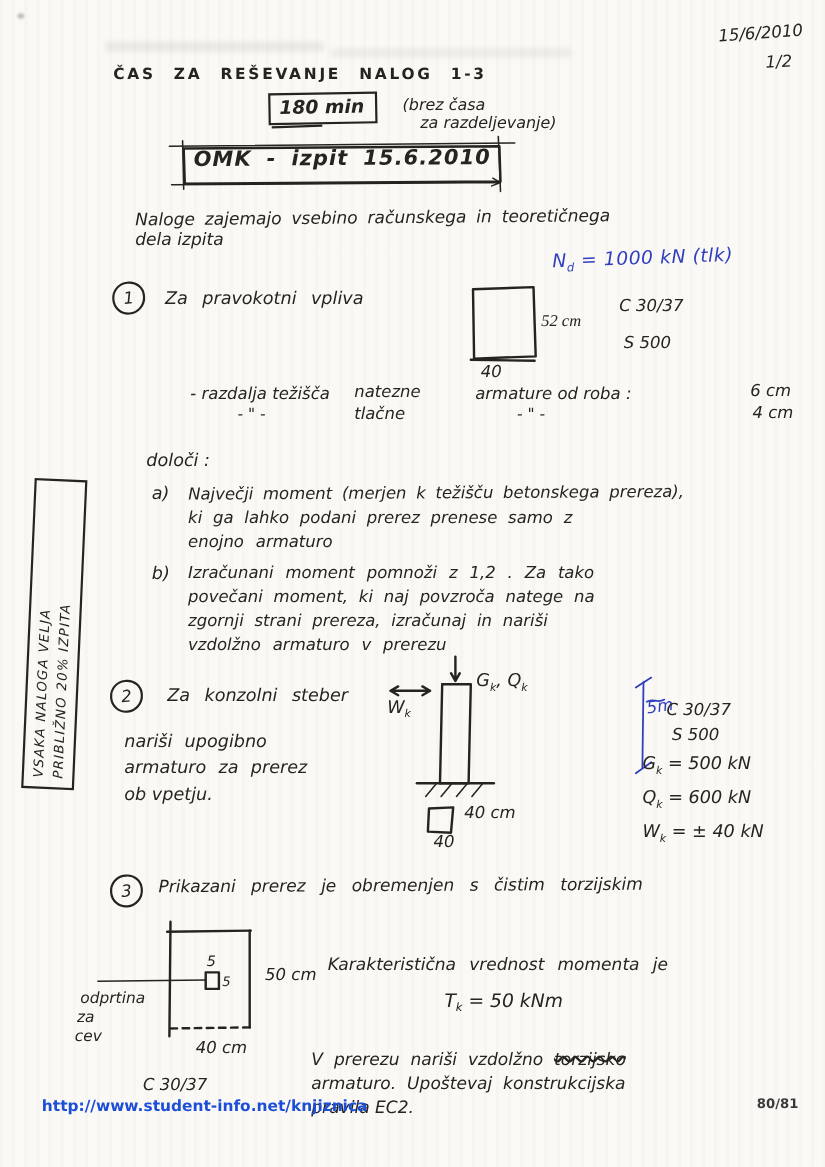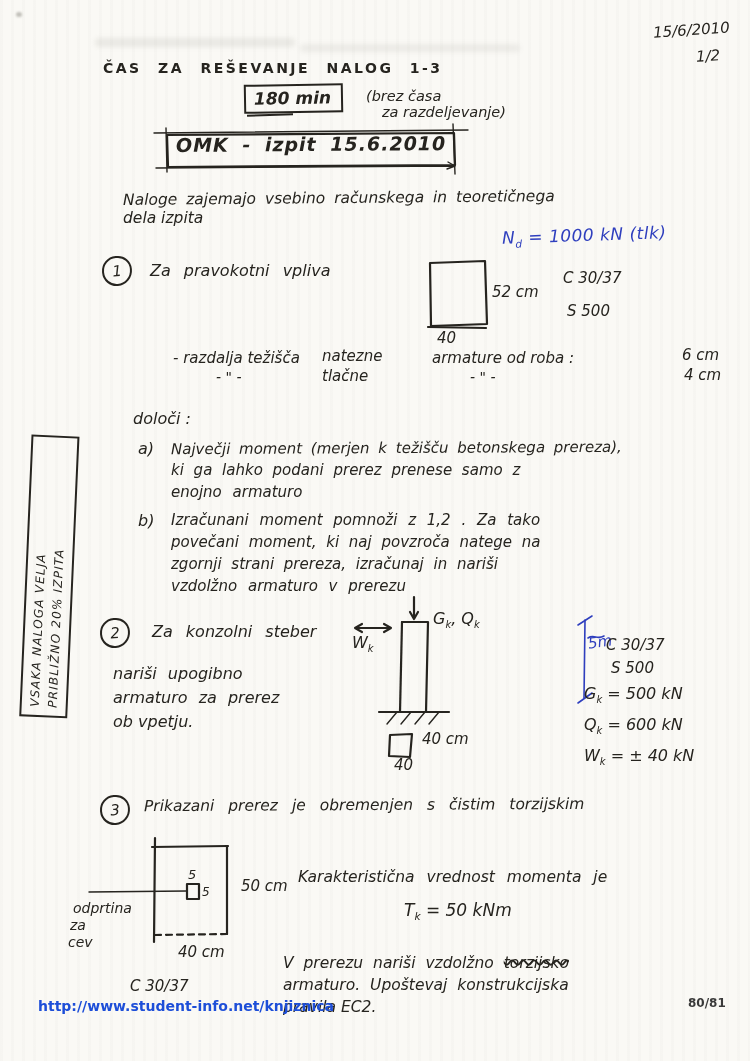--- a/index.html
+++ b/index.html
@@ -77,21 +77,21 @@
 
   <div class="badge" style="left:102px;top:256px;">
     <span>1</span>
   </div>
   <span class="hw" style="left:150px;top:262px;font-size:16px;word-spacing:8px;">Za pravokotni vpliva</span>
 
   <svg style="left:424px;top:256px;" width="80" height="86" viewBox="0 0 80 86">
     <path d="M6,7 L61,5 L63,68 L7,70 Z" stroke-width="2.6"></path>
     <path d="M4,71 L62,72" stroke-width="2.6"></path>
   </svg>
-  <span class="hw" style="left:492px;top:284px;font-size:15px;">52 cm</span>
+  <span class="hw" style="left:492px;top:284px;font-size:15px;font-family:Liberation Serif, serif;">52 cm</span>
   <span class="hw" style="left:437px;top:330px;font-size:15px;">40</span>
   <span class="hw" style="left:563px;top:270px;font-size:15px;">C 30/37</span>
   <span class="hw" style="left:567px;top:303px;font-size:15px;">S 500</span>
 
   <span class="hw" style="left:173px;top:350px;font-size:15px;">- razdalja težišča</span>
   <span class="hw" style="left:322px;top:348px;font-size:15px;">natezne</span>
   <span class="hw" style="left:432px;top:350px;font-size:15px;">armature od roba :</span>
   <span class="hw" style="left:682px;top:347px;font-size:15px;">6 cm</span>
   <span class="hw" style="left:216px;top:369px;font-size:14px;">- " -</span>
   <span class="hw" style="left:322px;top:368px;font-size:15px;">tlačne</span>

